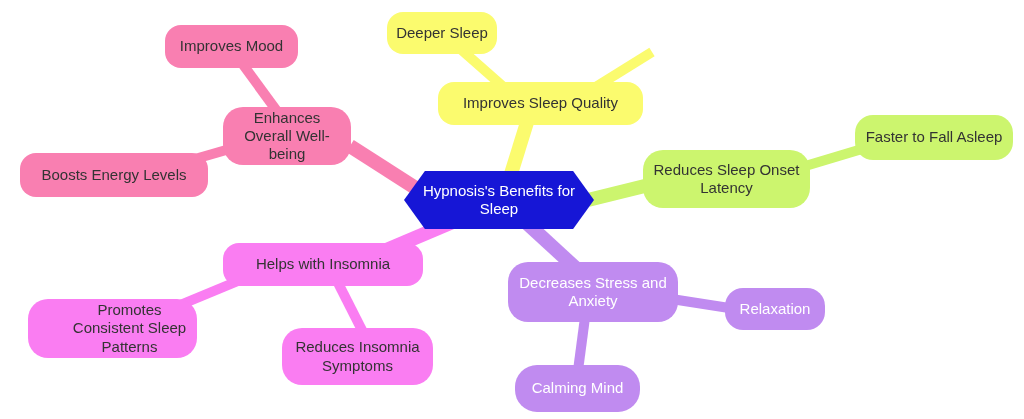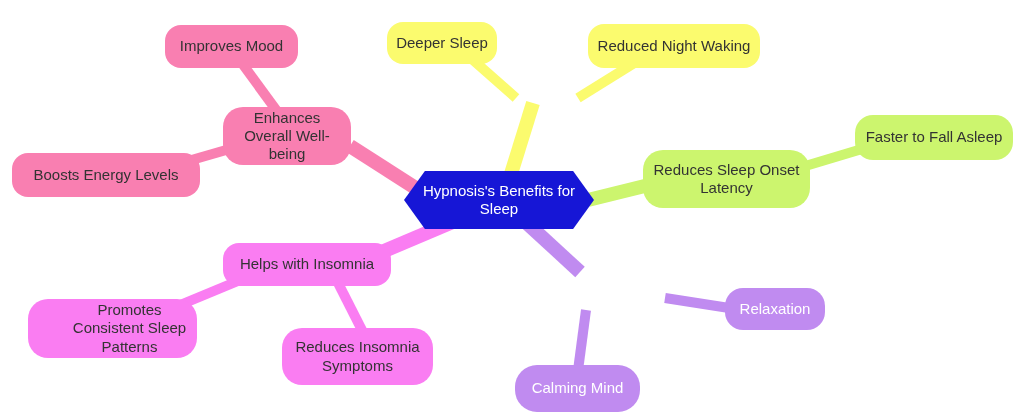--- a/index.html
+++ b/index.html
@@ -21,21 +21,21 @@
 
   .node{
     position:absolute;
     display:flex;align-items:center;justify-content:center;
     text-align:center;
     font-size:15px;line-height:1.22;
     border-radius:16px;
     color:var(--c-text-dark);
     padding:0 6px;box-sizing:border-box;
   }
-  .fill-yellow{background:var(--c-yellow);margin-top:10px;}
+  .fill-yellow{background:var(--c-yellow);}
   .fill-green{background:var(--c-green);}
   .fill-purple{background:var(--c-purple);color:var(--c-text-light);}
   .fill-magenta{background:var(--c-magenta);}
   .fill-pink{background:var(--c-pink);}
 
   
   #n-center{
     left:404px;top:171px;width:190px;height:58px;
     background:var(--c-blue);color:var(--c-text-light);
     border-radius:0;
@@ -45,27 +45,27 @@
   #n-deeper{left:387px;top:12px;width:110px;height:42px;}
   #n-waking{left:588px;top:14px;width:172px;height:44px;}
 
   #n-latency{left:643px;top:150px;width:167px;height:58px;border-radius:20px;}
   #n-faster{left:855px;top:115px;width:158px;height:45px;border-radius:18px;}
 
   #n-stress{left:508px;top:262px;width:170px;height:60px;border-radius:20px;}
   #n-relaxation{left:725px;top:288px;width:100px;height:42px;border-radius:18px;}
   #n-calming{left:515px;top:365px;width:125px;height:47px;border-radius:22px;text-align:right;}
 
-  #n-insomnia{left:223px;top:243px;width:168px;height:43px;}
+  #n-insomnia{left:223px;top:243px;width:200px;height:43px;}
   #n-patterns{left:28px;top:299px;width:169px;height:59px;border-radius:20px;padding-left:40px;}
   #n-symptoms{left:282px;top:328px;width:151px;height:57px;border-radius:20px;}
 
   #n-wellbeing{left:223px;top:107px;width:128px;height:58px;border-radius:20px;}
   #n-mood{left:165px;top:25px;width:133px;height:43px;}
-  #n-energy{left:12px;top:153px;width:188px;height:44px;}
+  #n-energy{left:20px;top:153px;width:188px;height:44px;}
 </style>
 </head>
 <body>
 
 <div class="canvas">
 
   <svg class="edges" viewBox="0 0 1024 419" xmlns="http://www.w3.org/2000/svg">
 
     <line class="edge-main e-yellow" x1="533" y1="103" x2="506" y2="190"></line>
     <line class="edge-main e-green" x1="588" y1="200" x2="665" y2="181"></line>
@@ -79,26 +79,27 @@
     <line class="edge-leaf e-purple" x1="665" y1="298" x2="742" y2="310"></line>
     <line class="edge-leaf e-purple" x1="586" y1="310" x2="577" y2="378"></line>
     <line class="edge-leaf e-magenta" x1="250" y1="276" x2="168" y2="310"></line>
     <line class="edge-leaf e-magenta" x1="334" y1="275" x2="368" y2="342"></line>
     <line class="edge-leaf e-pink" x1="236" y1="55" x2="282" y2="118"></line>
     <line class="edge-leaf e-pink" x1="150" y1="172" x2="240" y2="146"></line>
   </svg>
 
   <div class="node" id="n-center">Hypnosis's Benefits for Sleep</div>
 
+  <div class="node fill-yellow" id="n-quality">Improves Sleep Quality</div>
   <div class="node fill-yellow" id="n-deeper">Deeper Sleep</div>
-  <div class="node fill-yellow" id="n-waking">Reduced Night Waking</div>
 
   <div class="node fill-green" id="n-faster">Faster to Fall Asleep</div>
   <div class="node fill-green" id="n-latency">Reduces Sleep Onset Latency</div>
 
+  <div class="node fill-purple" id="n-stress">Decreases Stress and Anxiety</div>
   <div class="node fill-purple" id="n-relaxation">Relaxation</div>
   <div class="node fill-purple" id="n-calming">Calming Mind</div>
 
   <div class="node fill-magenta" id="n-insomnia">Helps with Insomnia</div>
   <div class="node fill-magenta" id="n-patterns">Promotes Consistent Sleep Patterns</div>
   <div class="node fill-magenta" id="n-symptoms">Reduces Insomnia Symptoms</div>
 
   <div class="node fill-pink" id="n-wellbeing">Enhances Overall Well-being</div>
   <div class="node fill-pink" id="n-mood">Improves Mood</div>
   <div class="node fill-pink" id="n-energy">Boosts Energy Levels</div>

